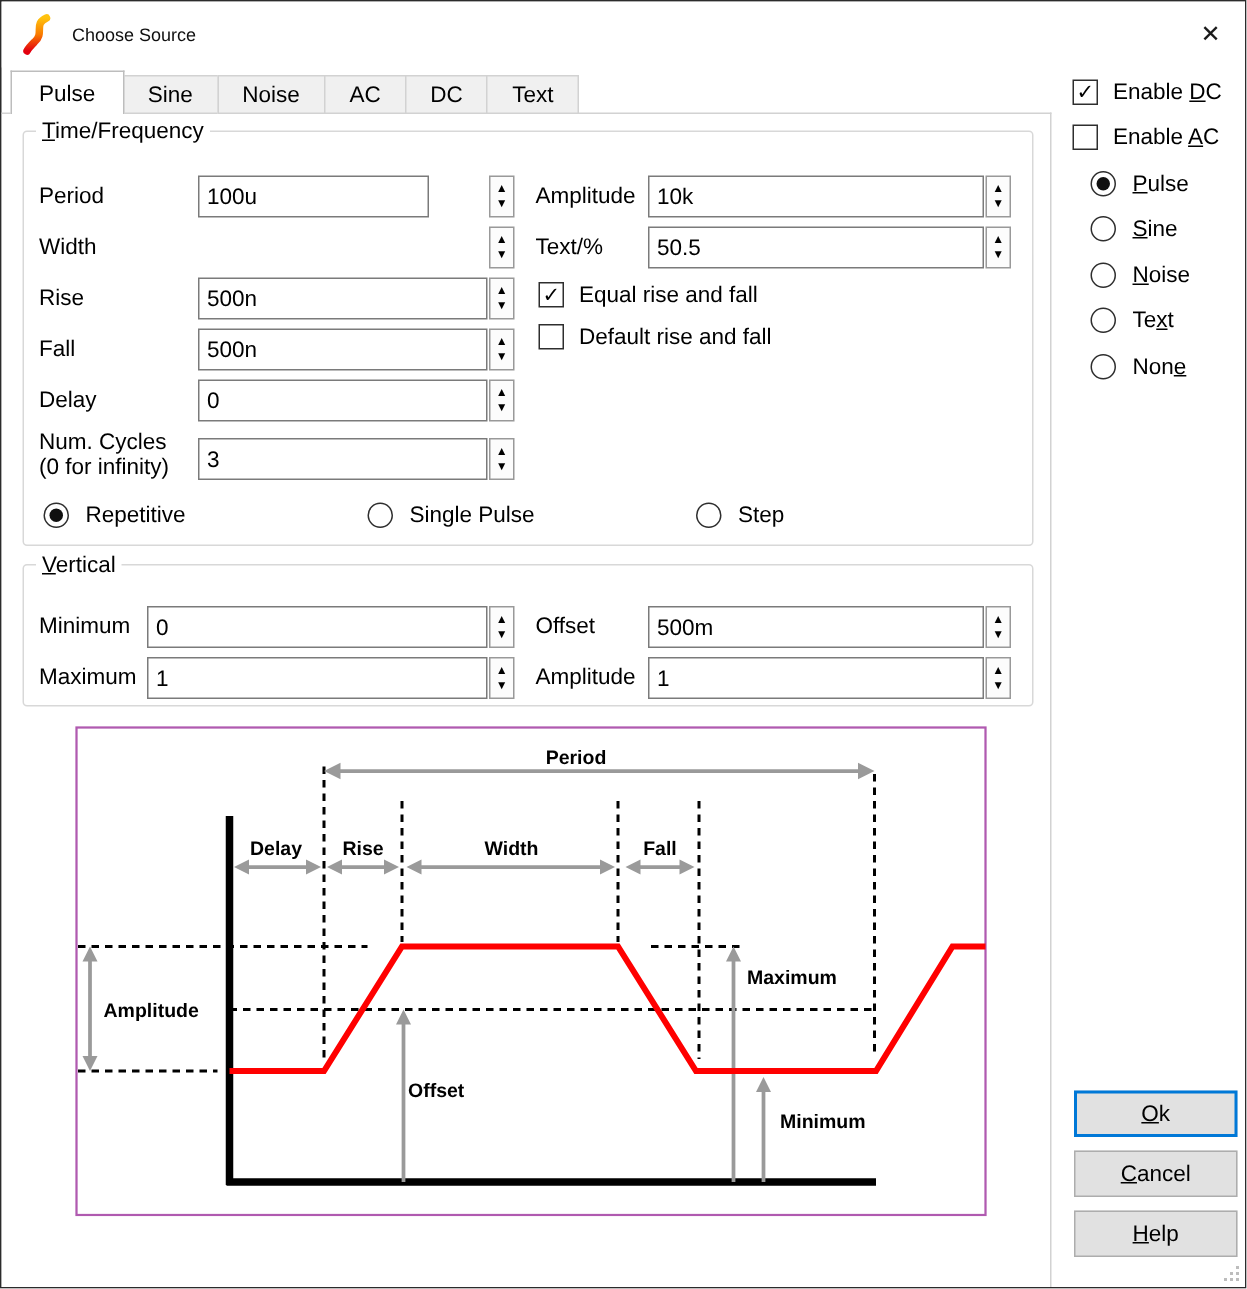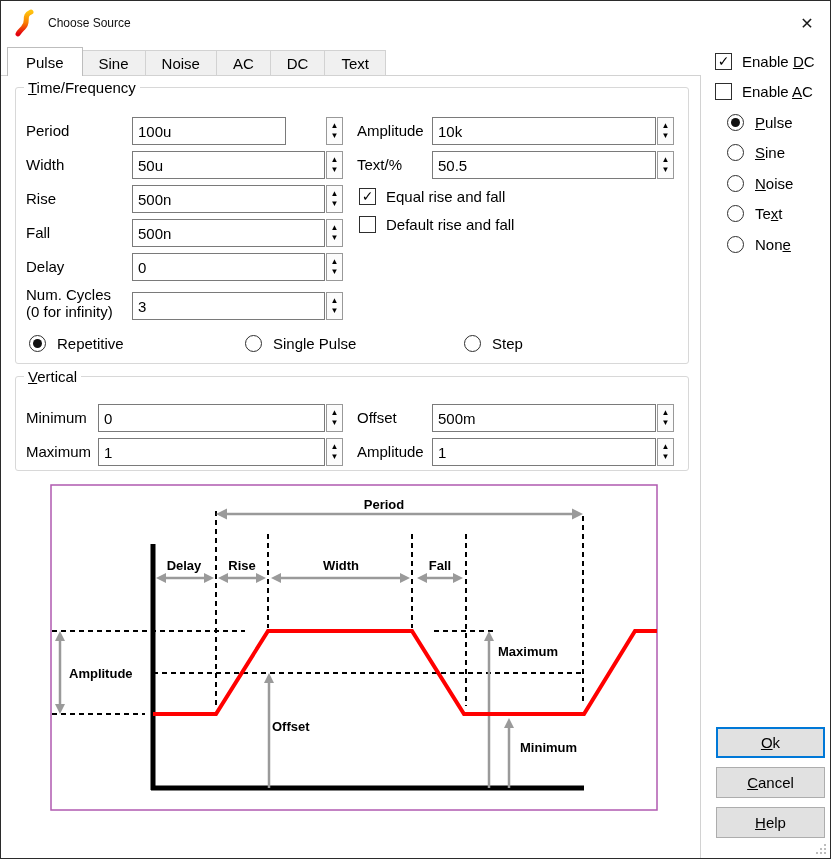--- a/index.html
+++ b/index.html
@@ -88,21 +88,20 @@
     <span class="grp-label"><u>T</u>ime/Frequency</span>
 
     <span class="lbl" style="left:10px;top:29px">Period</span>
     <input class="fld" style="left: 116px; top: 29px; width: 154px;" value="100u">
     <span class="spin" style="left:310px;top:29px">
         <i>▲</i>
         <i>▼</i>
       </span>
 
     <span class="lbl" style="left:10px;top:63px">Width</span>
-    <input class="fld" style="left: 116px; top: 63px; width: 193px;" value="50u">
     <span class="spin" style="left:310px;top:63px">
         <i>▲</i>
         <i>▼</i>
       </span>
 
     <span class="lbl" style="left:10px;top:97px">Rise</span>
     <input class="fld" style="left: 116px; top: 97px; width: 193px;" value="500n">
     <span class="spin" style="left:310px;top:97px">
         <i>▲</i>
         <i>▼</i>

